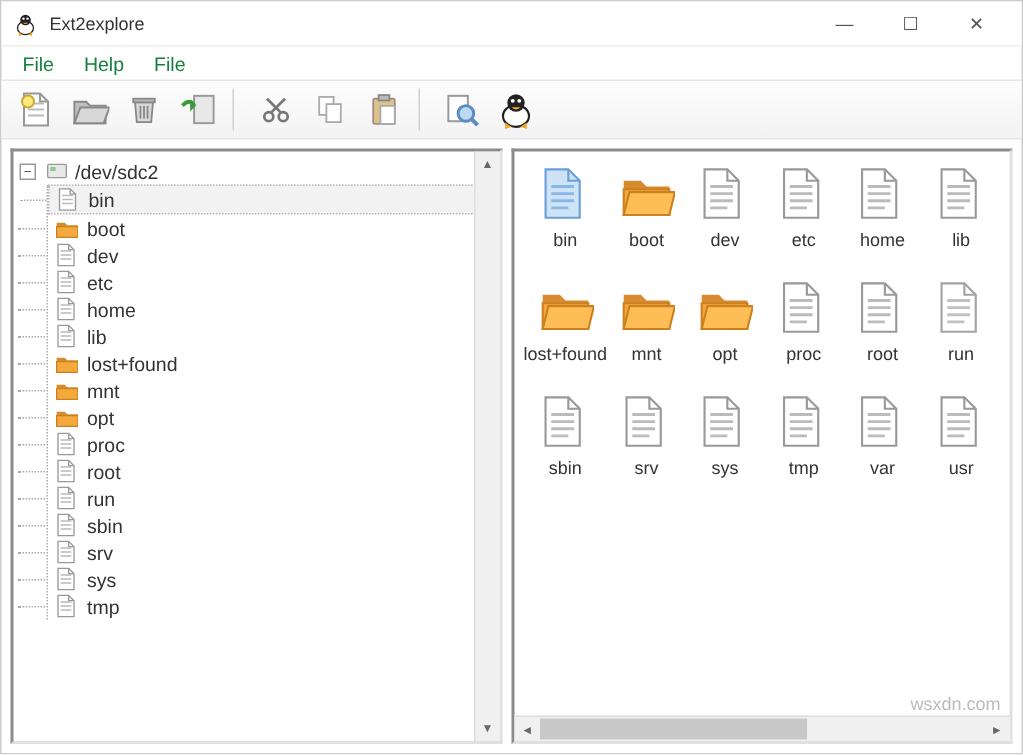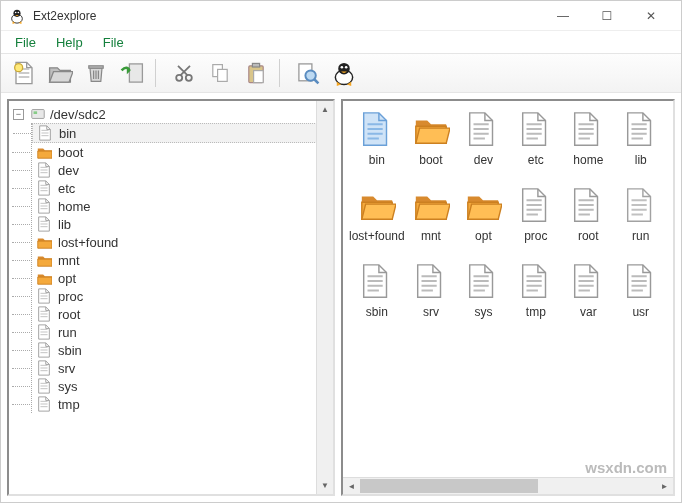--- a/index.html
+++ b/index.html
@@ -30,21 +30,21 @@
     .vscroll .arrow { height: 17px; display: flex; align-items: center; justify-content: center; font-size: 8px; color: #666; }
     .vscroll .track { position: absolute; top: 17px; bottom: 17px; left: 0; right: 0; }
     .hscroll { height: 17px; background: #f0f0f0; border-top: 1px solid #ddd; display: flex; }
     .hscroll .arrow { width: 17px; display: flex; align-items: center; justify-content: center; font-size: 8px; color: #666; }
     .hscroll .track { flex: 1; position: relative; }
     .hscroll .thumb { position: absolute; left: 0; top: 1px; bottom: 1px; width: 60%; background: #c8c8c8; }
     .icon-grid { flex: 1; padding: 8px 6px; display: grid; grid-template-columns: repeat(6, 1fr); grid-auto-rows: 74px; gap: 2px 0; overflow: hidden; }
     .grid-item { display: flex; flex-direction: column; align-items: center; font-size: 12px; color: #333; }
     .grid-item .gicon { width: 40px; height: 42px; display: flex; align-items: center; justify-content: center; }
     .grid-item .glabel { margin-top: 2px; text-align: center; white-space: nowrap; }
-    .watermark { position: absolute; right: 6px; bottom: 18px; font-size: 15px; color: #bbb; pointer-events: none; font-weight: bold; }
+    .watermark { position: absolute; right: 6px; bottom: 18px; font-size: 12px; color: #bbb; pointer-events: none; }
     svg { display: block; }
   </style>
 </head>
 <body>
 
 <svg width="0" height="0" style="position:absolute">
   <defs>
     <g id="ico-file">
       <path d="M3 1 h8 l4 4 v12 h-12 z" fill="#fff" stroke="#999"></path>
       <path d="M11 1 v4 h4" fill="none" stroke="#999"></path>

